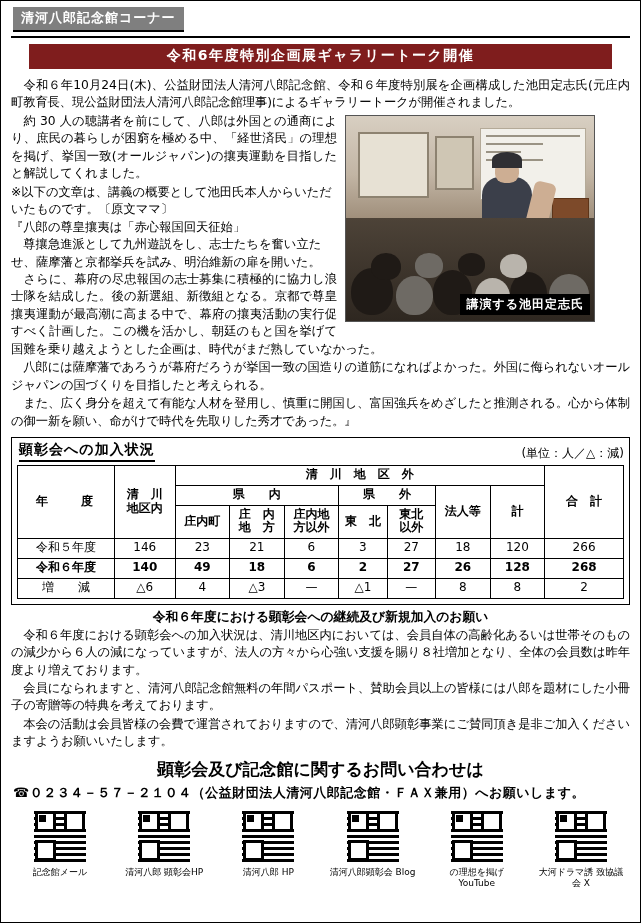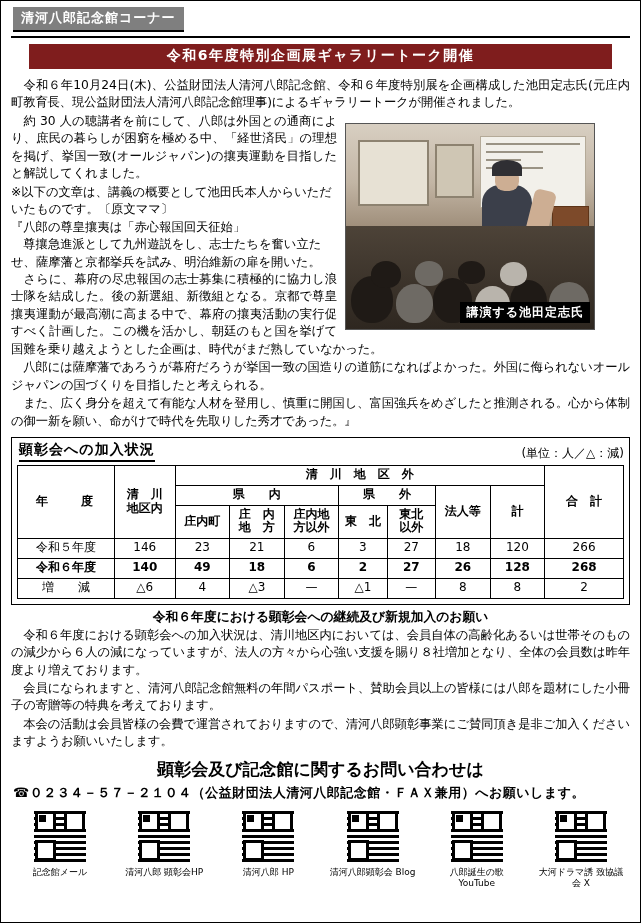--- a/index.html
+++ b/index.html
@@ -44,21 +44,21 @@
   .para{
     font-size:12.3px;
     line-height:1.42;
     text-align:justify;
     margin:0 0 1px 0;
     letter-spacing:-0.1px;
   }
   .float-box{
     float:right;
     width:285px;
-    margin:10px 0 4px 8px;
+    margin:2px 0 4px 8px;
     position:relative;
     border-radius:18px;
   }
   .photo{
     width:248px;height:205px;
     position:relative;
     overflow:hidden;
     border:1px solid #555;
     background:#6b5a46;
   }
@@ -361,21 +361,21 @@
           <span class="ctr"></span>
         </div>
       <div class="qr-label">清河八郎顕彰会
 Blog</div>
     </div>
     <div class="qr-item">
       <div class="qr">
           <span class="bl"></span>
           <span class="ctr"></span>
         </div>
-      <div class="qr-label">八郎誕生の歌
+      <div class="qr-label">の理想を掲げ
 YouTube</div>
     </div>
     <div class="qr-item">
       <div class="qr">
           <span class="bl"></span>
           <span class="ctr"></span>
         </div>
       <div class="qr-label">大河ドラマ誘
 致協議会 X</div>
     </div>

